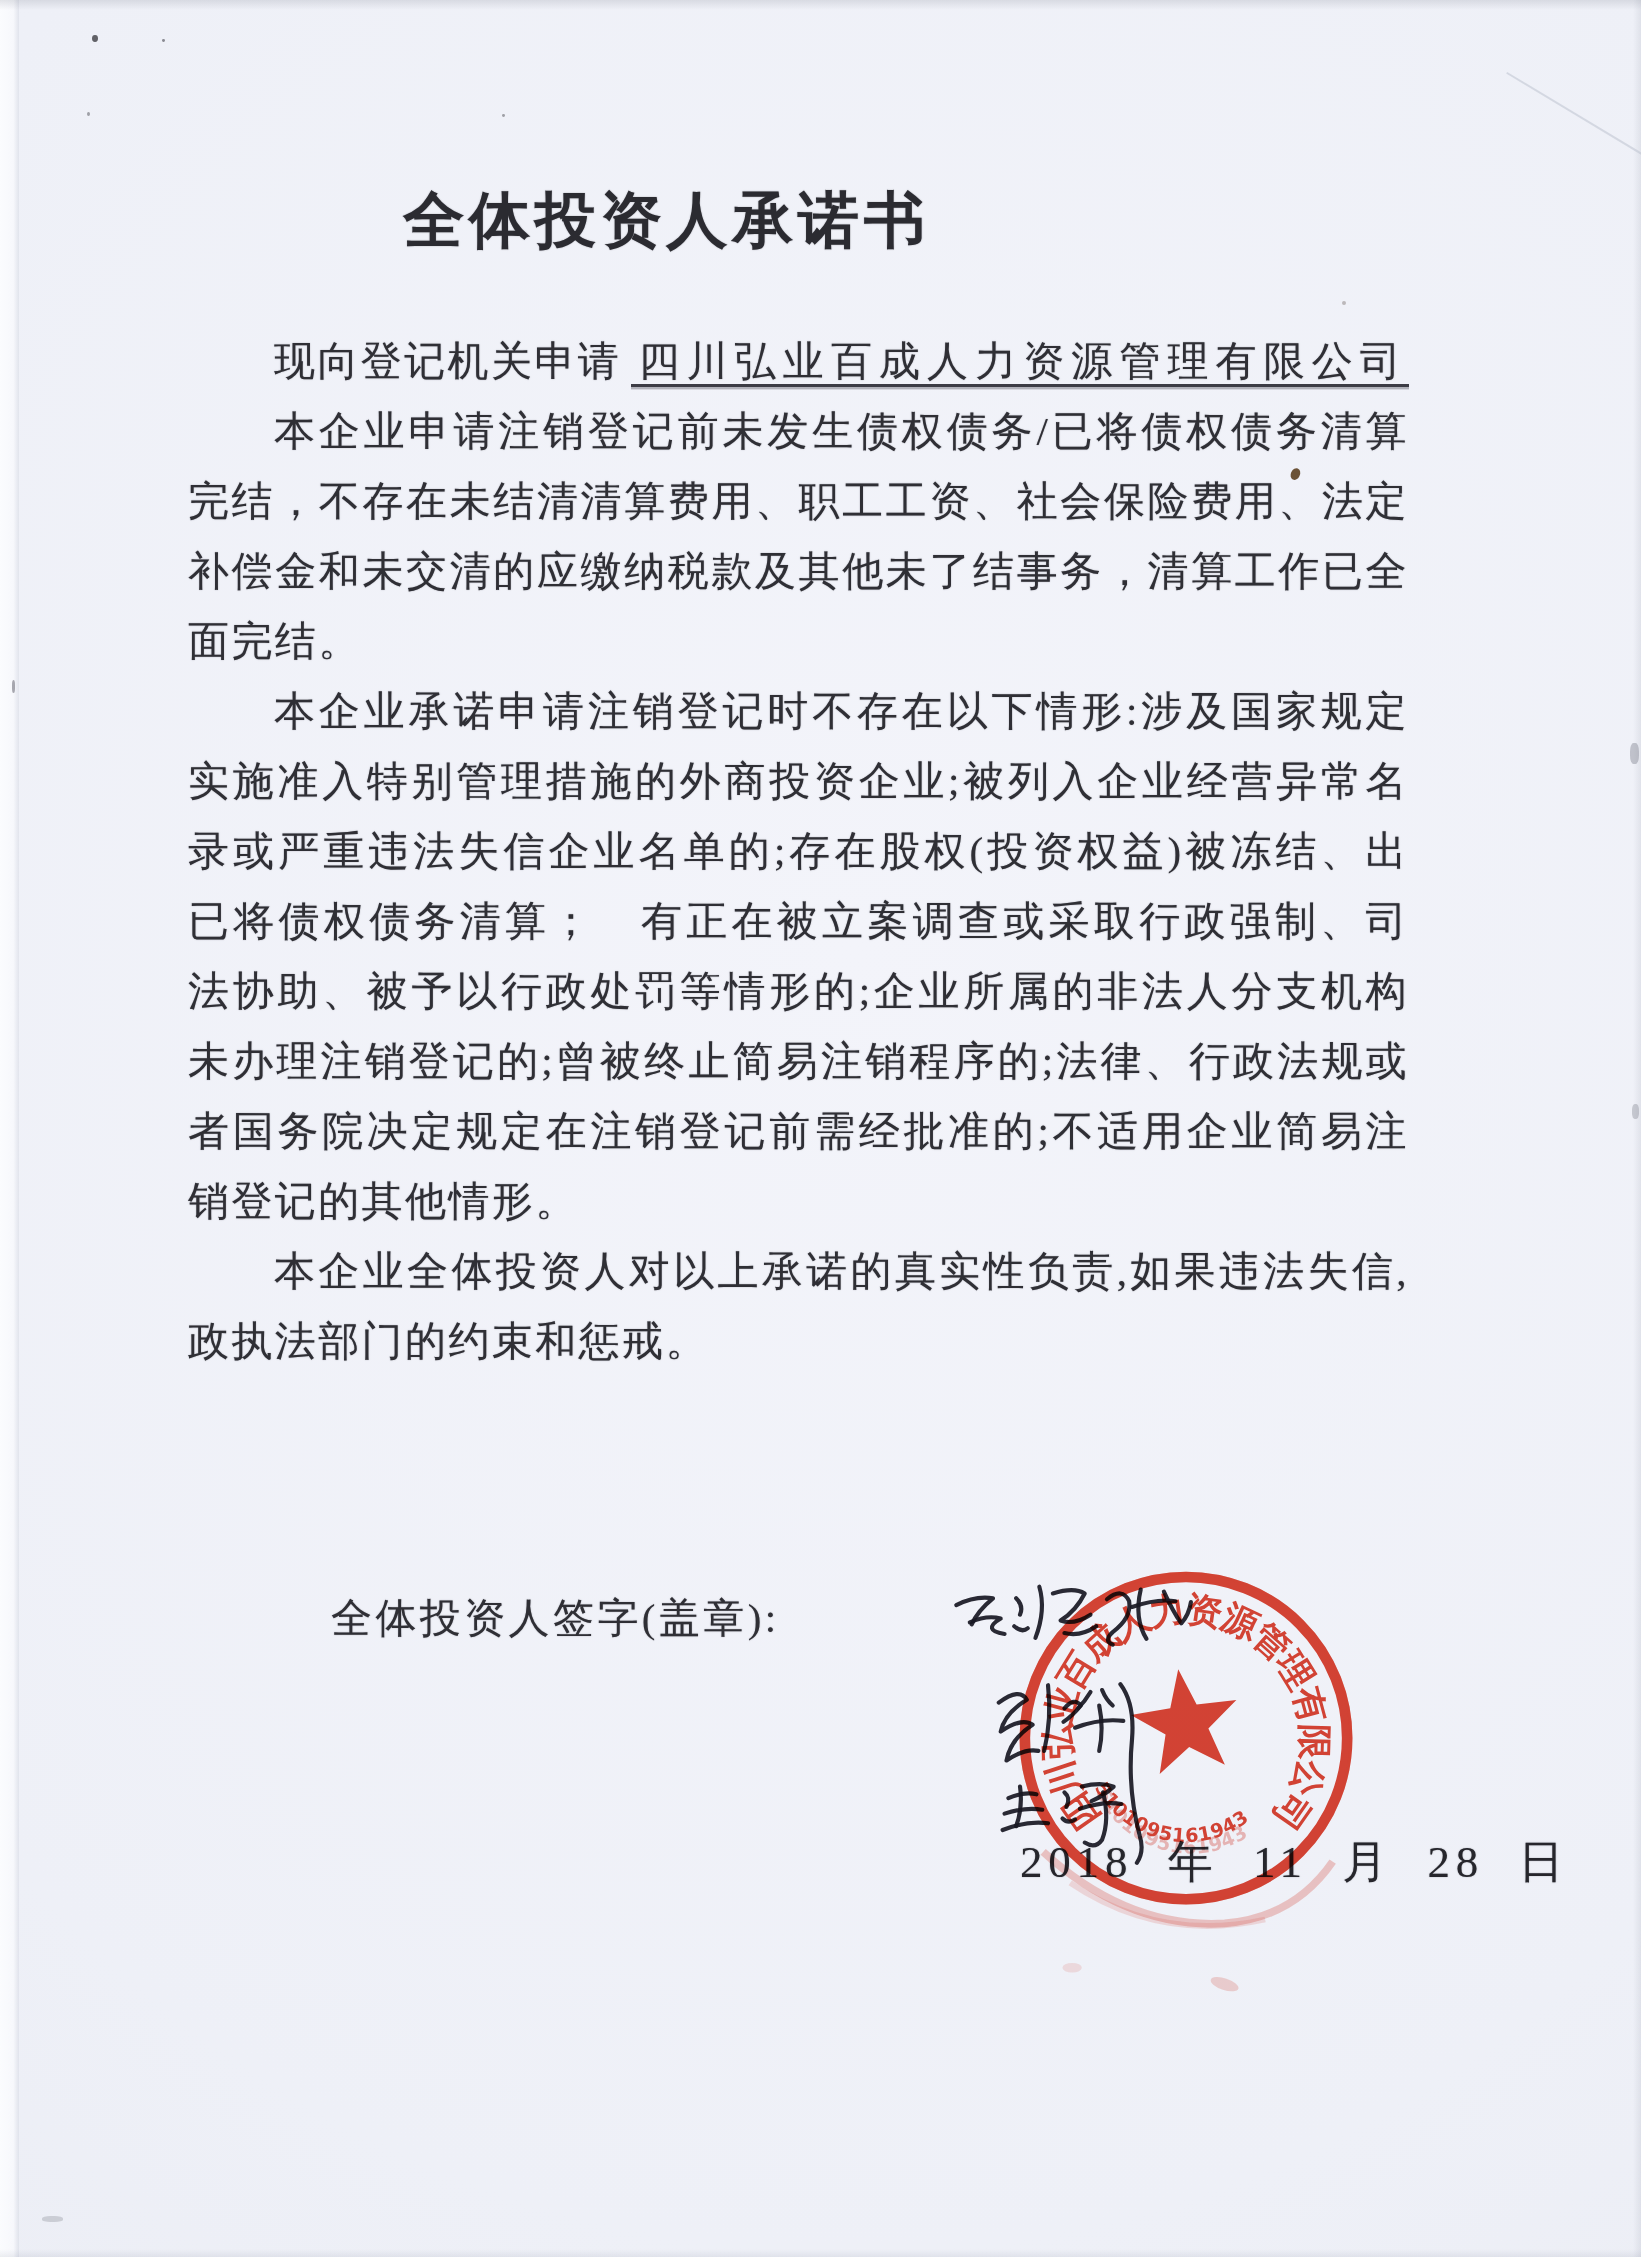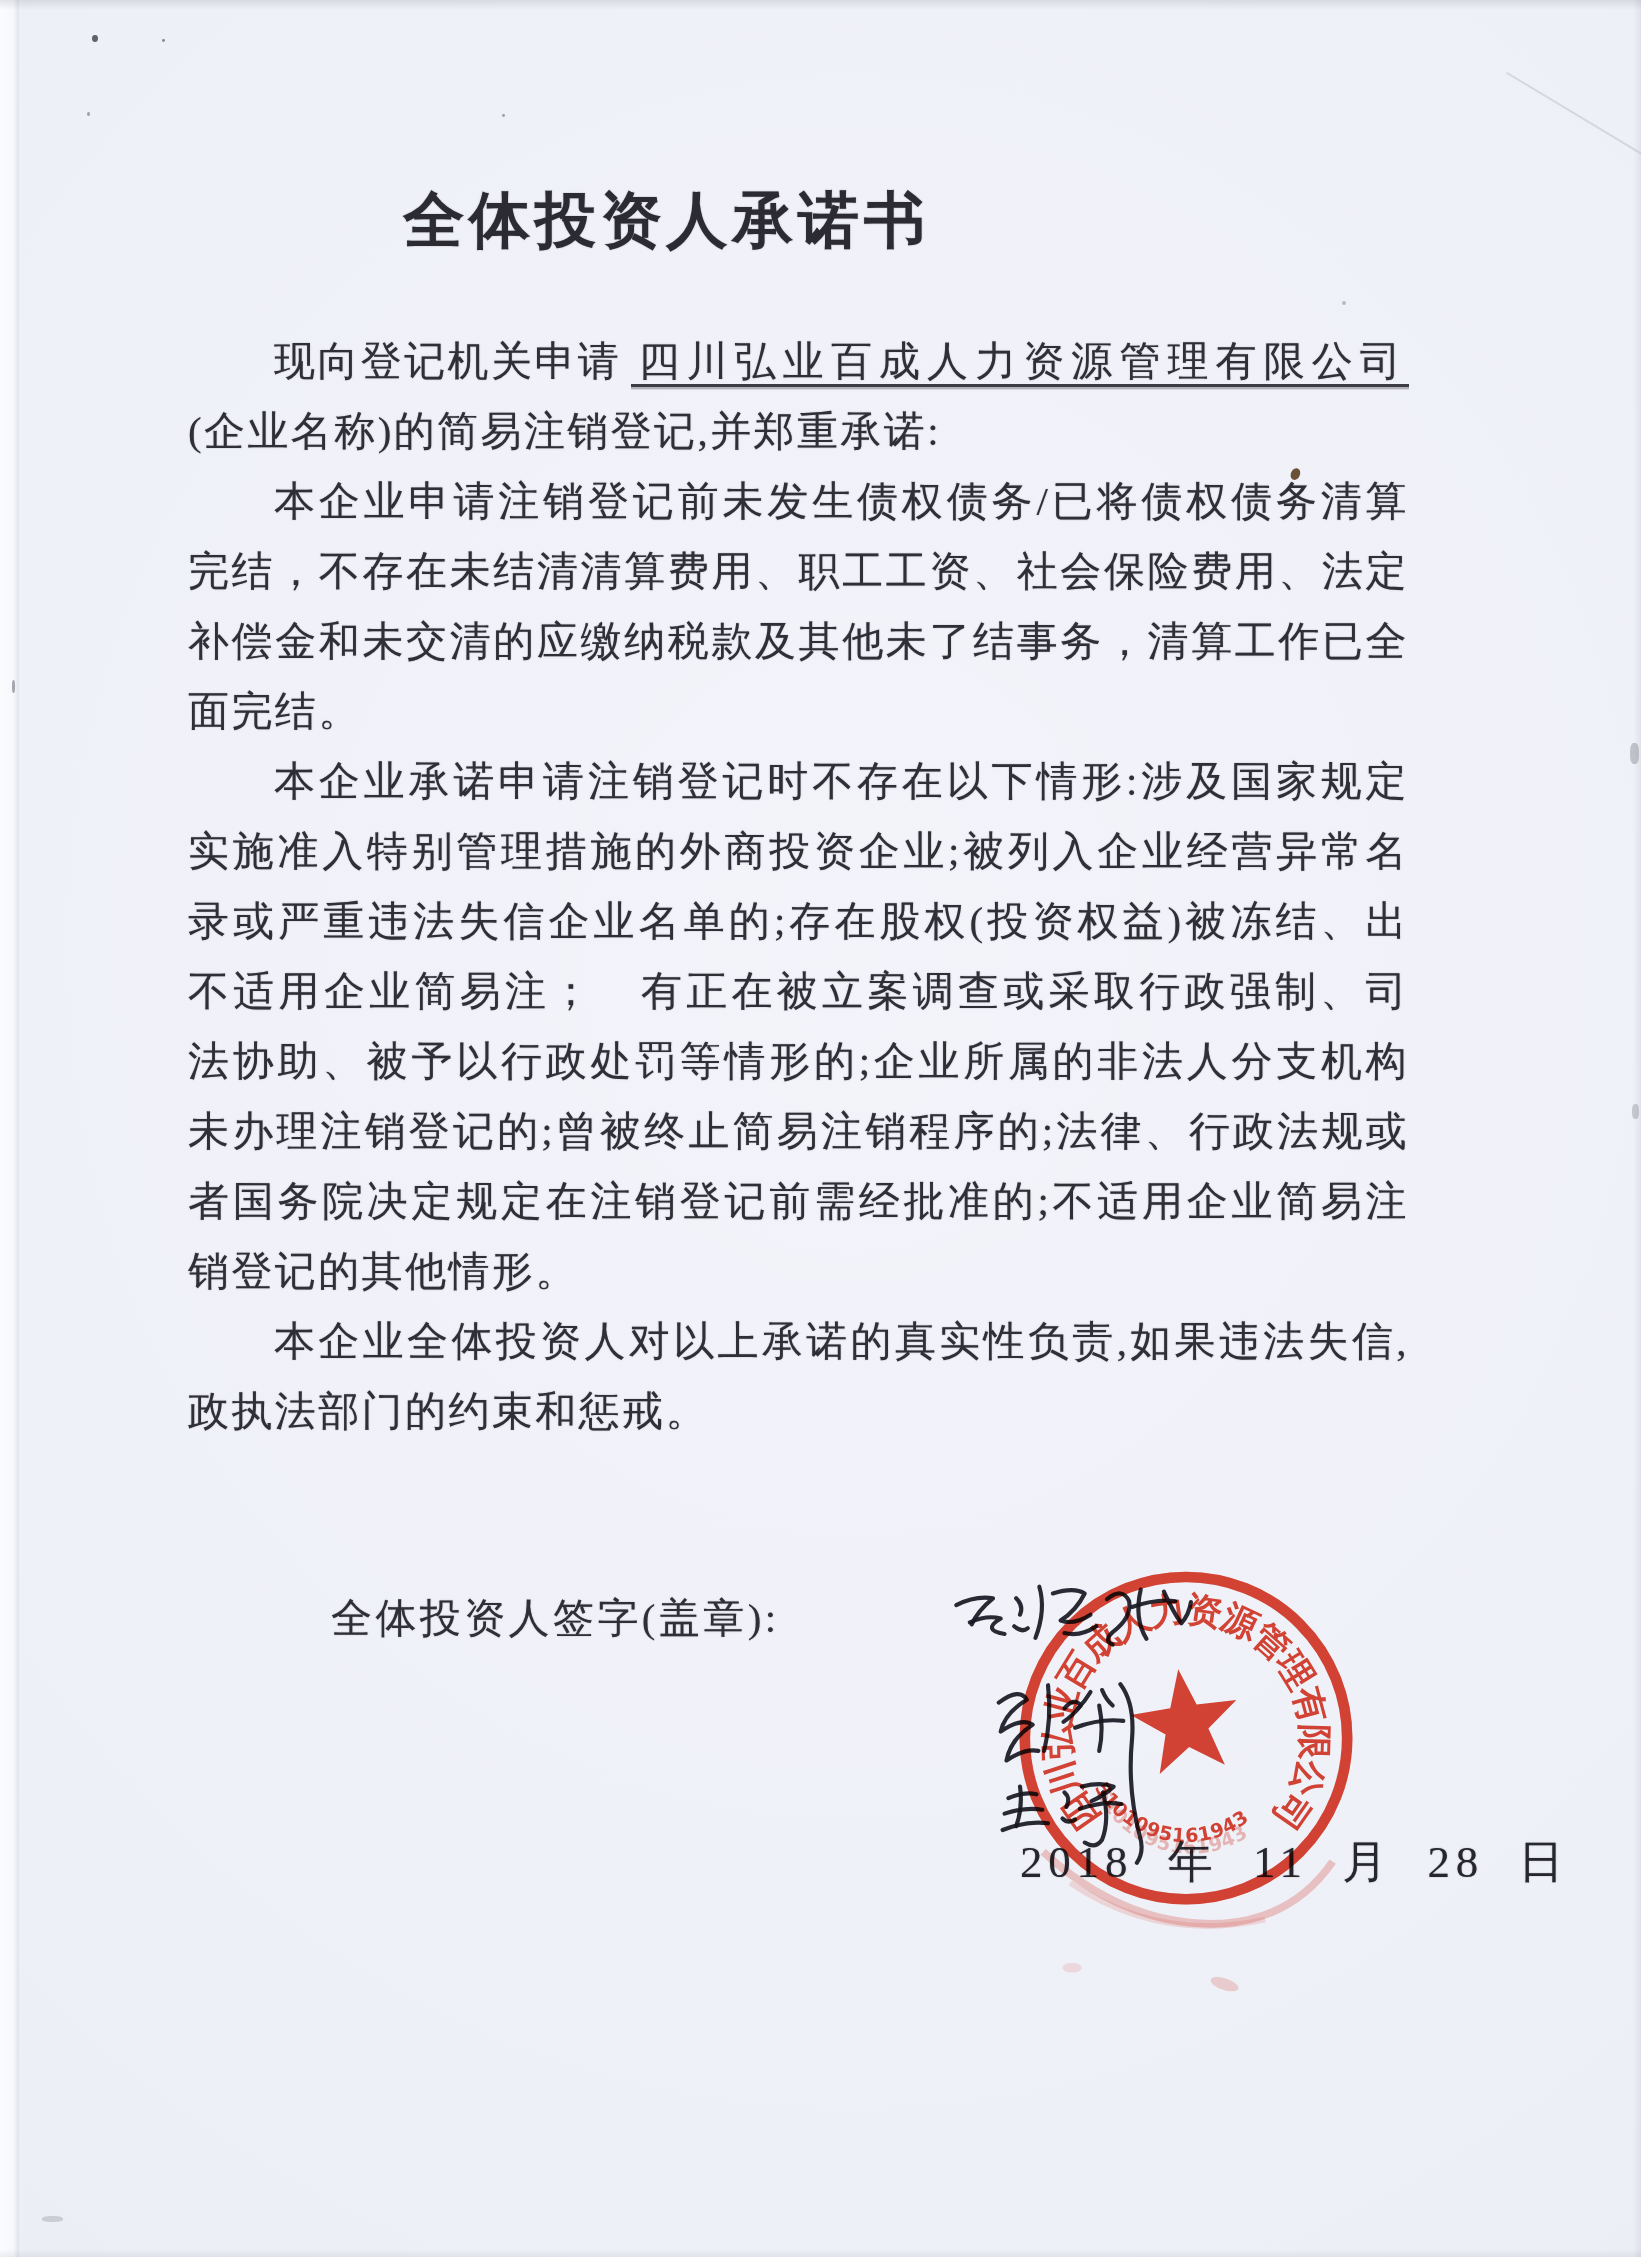--- a/index.html
+++ b/index.html
@@ -103,29 +103,28 @@
     <div class="speck" style="left:42px;top:2216px;width:21px;height:5.8px;background:rgba(140,142,152,.35);border-radius:40%;"></div>
   </div>
 
   <div class="title">全体投资人承诺书</div>
 
   <div class="textblock">
     <div class="bl line1">
       <span class="lead">现向登记机关申请</span>
       <span class="company">四川弘业百成人力资源管理有限公司</span>
     </div>
-    <div class="bl">(企业名称)的简易注销登记,并郑重承诺:</div>
     <div class="bl j ind">本企业申请注销登记前未发生债权债务/已将债权债务清算</div>
     <div class="bl j">完结，不存在未结清清算费用、职工工资、社会保险费用、法定</div>
     <div class="bl j">补偿金和未交清的应缴纳税款及其他未了结事务，清算工作已全</div>
     <div class="bl">面完结。</div>
     <div class="bl j ind">本企业承诺申请注销登记时不存在以下情形:涉及国家规定</div>
     <div class="bl j">实施准入特别管理措施的外商投资企业;被列入企业经营异常名</div>
     <div class="bl j">录或严重违法失信企业名单的;存在股权(投资权益)被冻结、出</div>
-    <div class="bl j">不适用企业简易注；　有正在被立案调查或采取行政强制、司</div>
+    <div class="bl j">已将债权债务清算；　有正在被立案调查或采取行政强制、司</div>
     <div class="bl j">法协助、被予以行政处罚等情形的;企业所属的非法人分支机构</div>
     <div class="bl j">未办理注销登记的;曾被终止简易注销程序的;法律、行政法规或</div>
     <div class="bl j">者国务院决定规定在注销登记前需经批准的;不适用企业简易注</div>
     <div class="bl">销登记的其他情形。</div>
     <div class="bl j ind">本企业全体投资人对以上承诺的真实性负责,如果违法失信,</div>
     <div class="bl">政执法部门的约束和惩戒。</div>
   </div>
 
   <div class="sig-label">全体投资人签字(盖章):</div>
 

